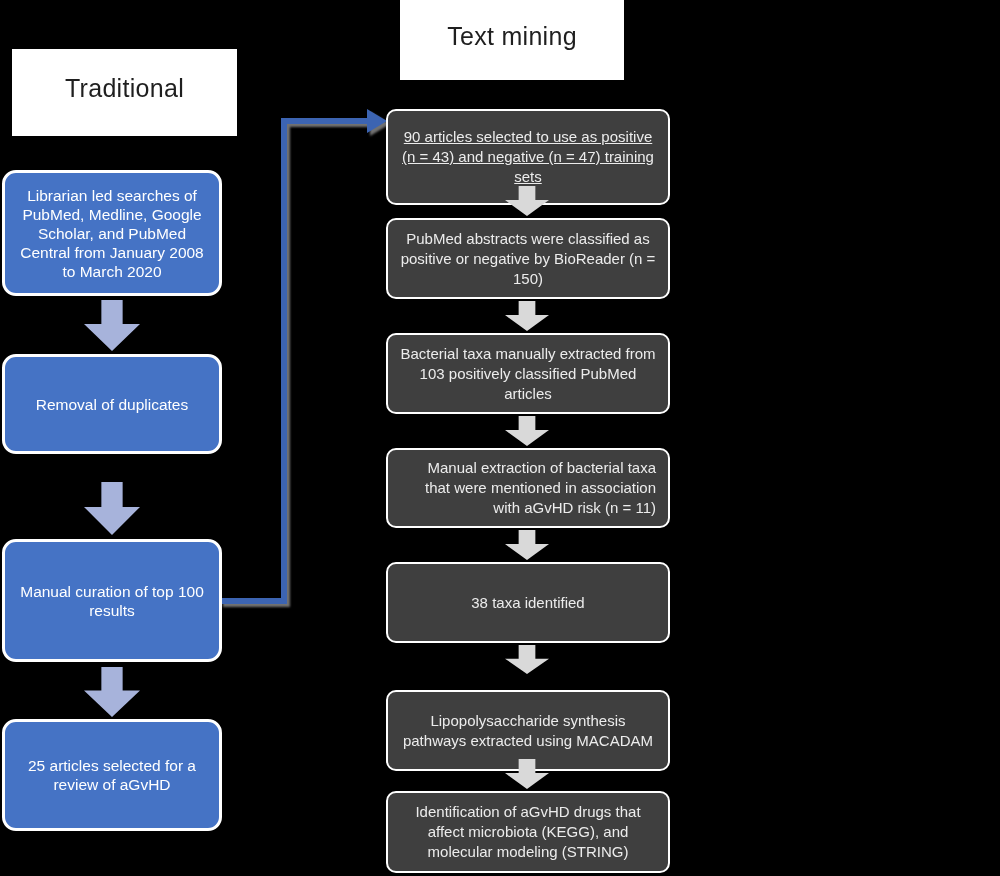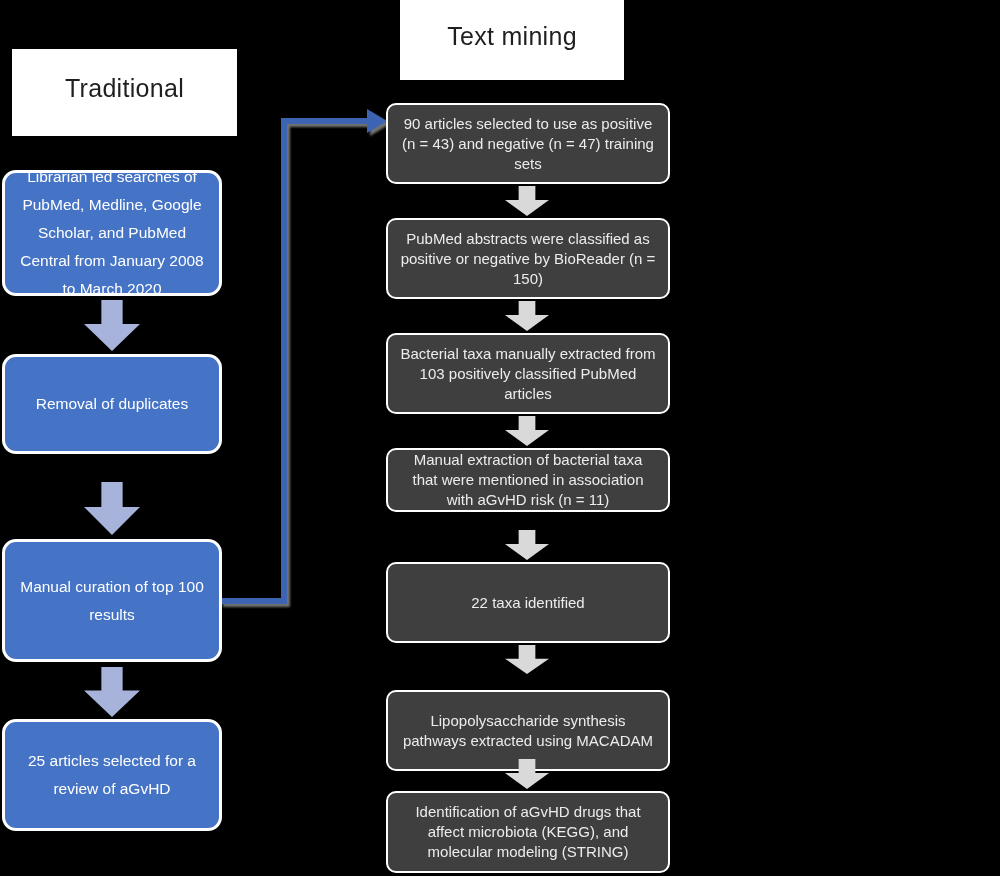--- a/index.html
+++ b/index.html
@@ -11,21 +11,21 @@
     position:absolute;background:#ffffff;color:#1f1f1f;
     display:flex;align-items:center;justify-content:center;
     font-size:25px;letter-spacing:.3px;padding-bottom:8px;box-sizing:border-box;
   }
   .node{
     position:absolute;display:flex;align-items:center;justify-content:center;
     text-align:center;box-sizing:border-box;border:3px solid #ffffff;
   }
   .node.blue{
     left:2px;width:220px;background:#4573C5;border-radius:14px;
-    color:#ffffff;font-size:15.5px;line-height:28px;padding:0 8px;
+    color:#ffffff;font-size:15.5px;line-height:19px;padding:0 8px;
   }
   .node.dark{
     left:386px;width:284px;background:#3F3F3F;border-radius:10px;border-width:2px;
     color:#ECECEC;font-size:15px;line-height:20px;padding:0 12px;
   }
   .blockarrow{
     position:absolute;
     clip-path:polygon(31% 0,69% 0,69% 47%,100% 47%,50% 100%,0 47%,31% 47%);
   }
   .blockarrow.lav{background:#A7B3DB;left:84px;width:56px;}
@@ -70,42 +70,42 @@
 
   <div class="node blue" style="top:539px;height:123px;">
     <span>Manual curation of top 100 results</span>
   </div>
   <div class="blockarrow lav" style="top:667px;height:50px;"></div>
 
   <div class="node blue" style="top:719px;height:112px;">
     <span>25 articles selected for a review of aGvHD</span>
   </div>
 
-  <div class="node dark" style="top:103px;height:81px;">
+  <div class="node dark" style="top:109px;height:96px;text-decoration:underline;">
     <span>90 articles selected to use as positive (n = 43) and negative (n = 47) training sets</span>
   </div>
   <div class="blockarrow gray" style="top:186px;height:30px;"></div>
 
   <div class="node dark" style="top:218px;height:81px;">
     <span>PubMed abstracts were classified as positive or negative by BioReader (n = 150)</span>
   </div>
   <div class="blockarrow gray" style="top:301px;height:30px;"></div>
 
   <div class="node dark" style="top:333px;height:81px;">
     <span>Bacterial taxa manually extracted from 103 positively classified PubMed articles</span>
   </div>
   <div class="blockarrow gray" style="top:416px;height:30px;"></div>
 
-  <div class="node dark" style="top:448px;height:64px;">
+  <div class="node dark" style="top:448px;height:80px;text-align:right;">
     <span>Manual extraction of bacterial taxa that were mentioned in association with aGvHD risk (n = 11)</span>
   </div>
   <div class="blockarrow gray" style="top:530px;height:30px;"></div>
 
   <div class="node dark" style="top:562px;height:81px;">
-    <span>22 taxa identified</span>
+    <span>38 taxa identified</span>
   </div>
   <div class="blockarrow gray" style="top:645px;height:29px;"></div>
 
   <div class="node dark" style="top:676px;height:81px;margin-top:14px;">
     <span>Lipopolysaccharide synthesis pathways extracted using MACADAM</span>
   </div>
   <div class="blockarrow gray" style="top:759px;height:30px;"></div>
 
   <div class="node dark" style="top:791px;height:82px;">
     <span>Identification of aGvHD drugs that affect microbiota (KEGG), and molecular modeling (STRING)</span>

